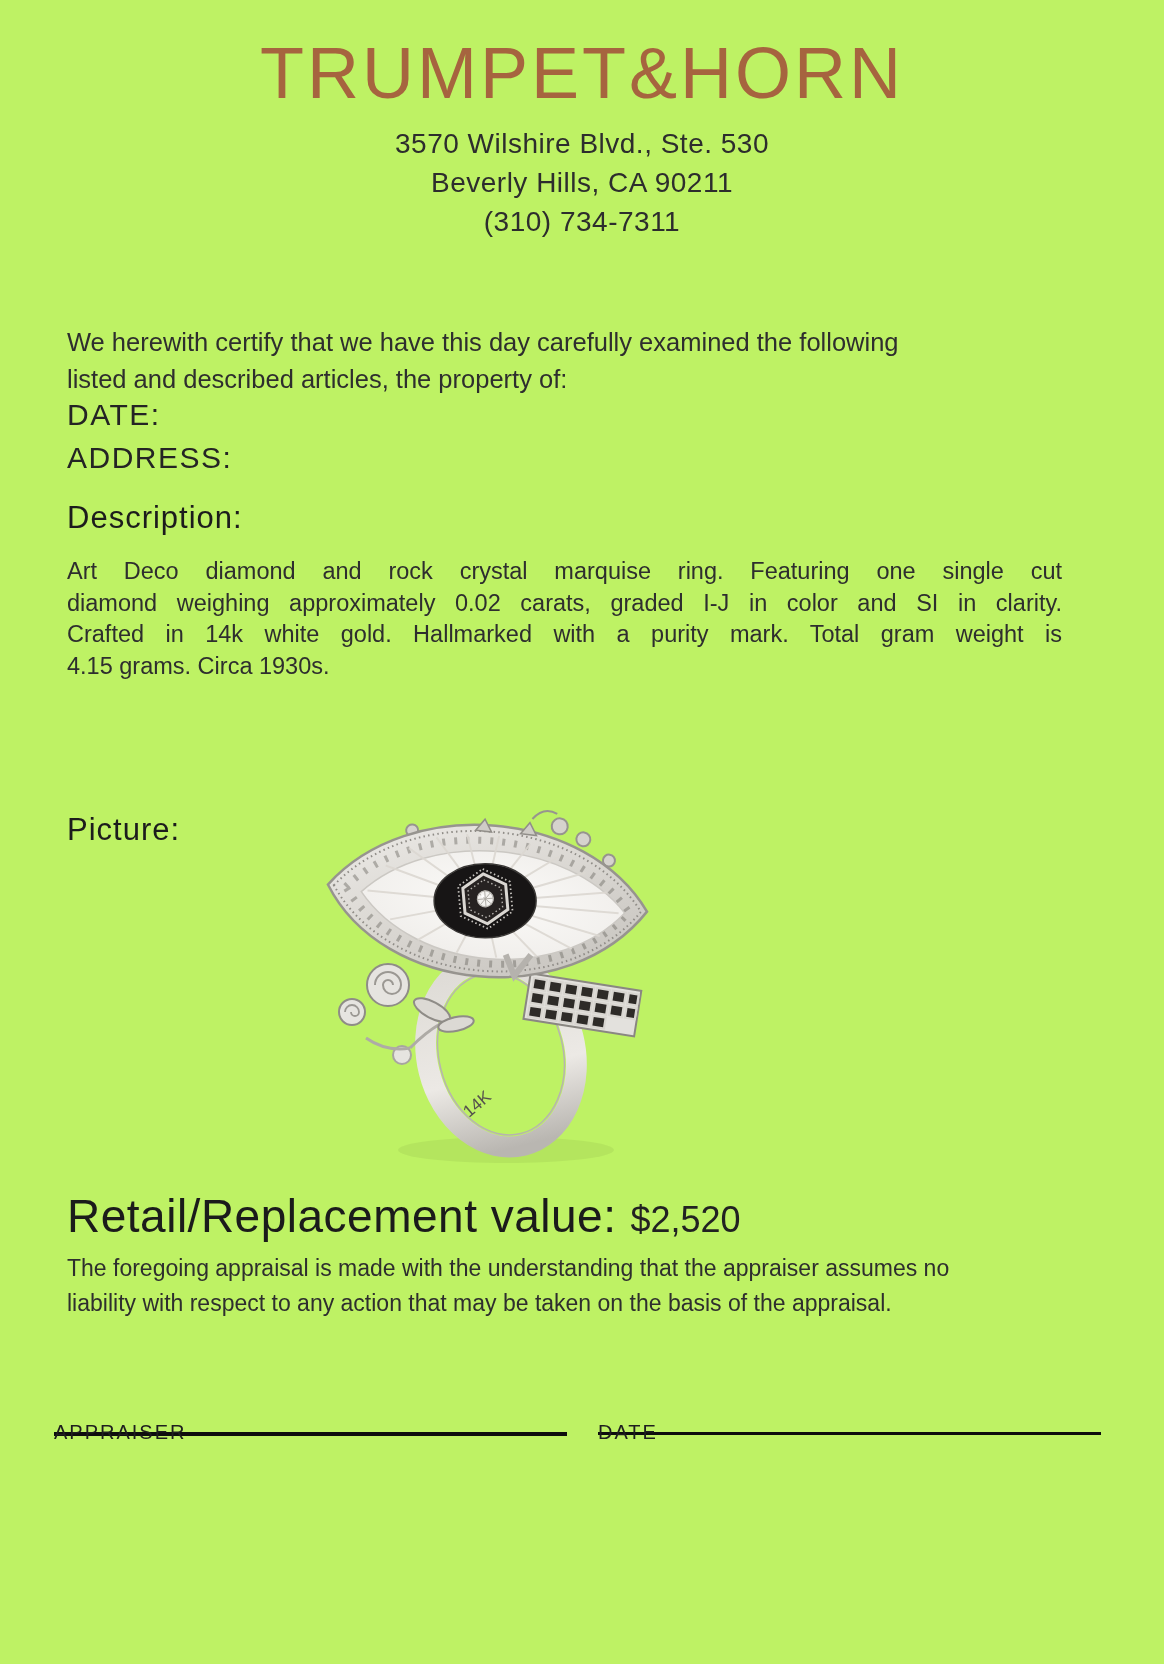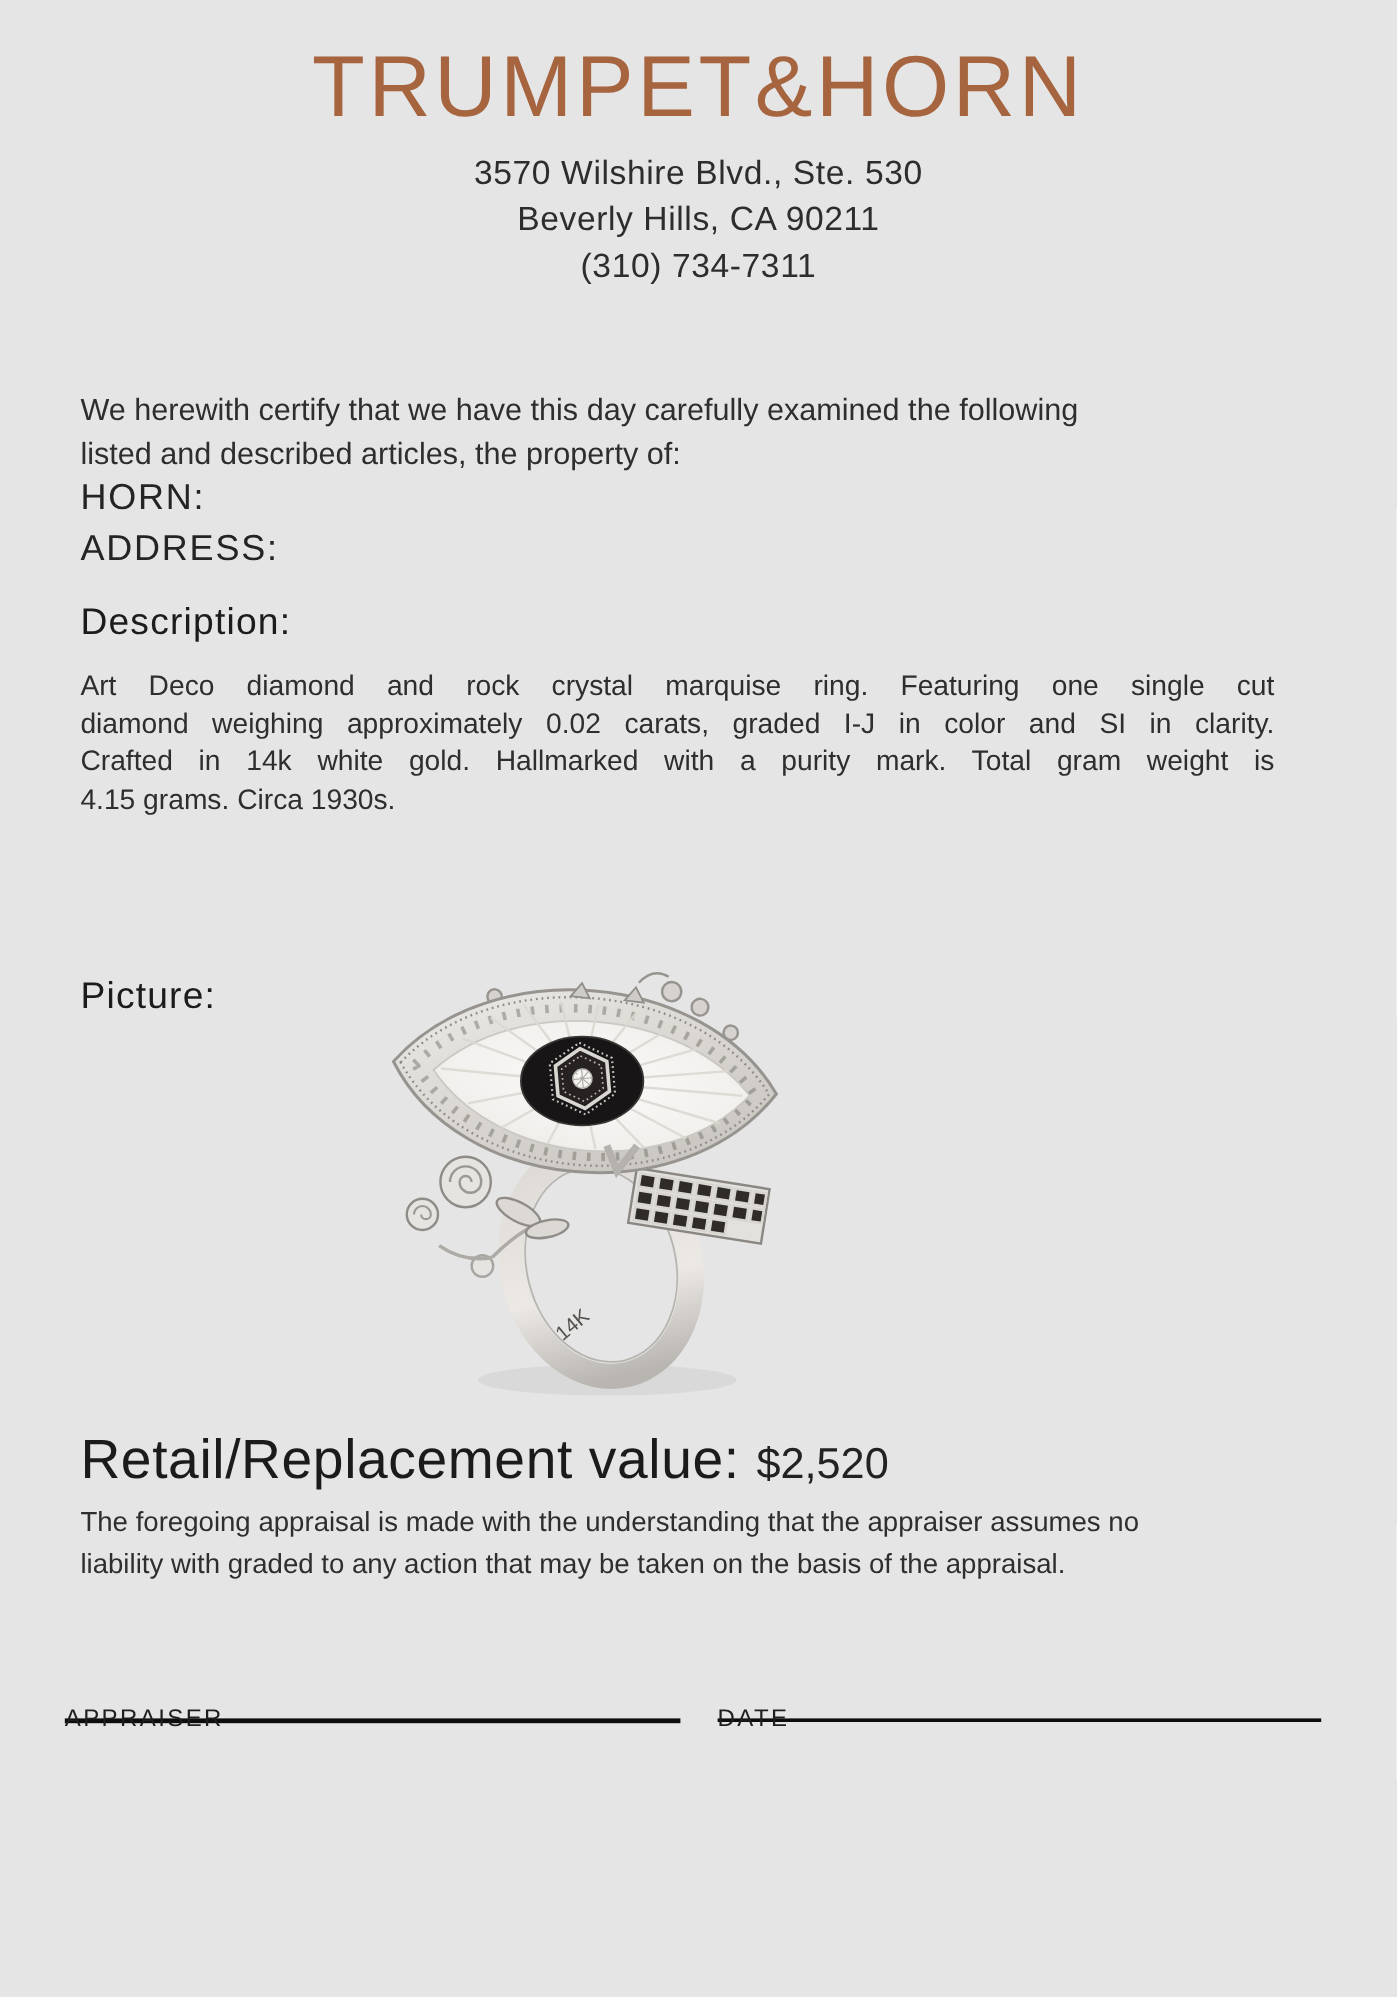--- a/index.html
+++ b/index.html
@@ -3,21 +3,21 @@
 <meta charset="utf-8">
 <style>
   html,body{
     margin:0; padding:0;
     width:1164px; height:1664px;
     background:#ffffff;
     font-family:"Liberation Sans", sans-serif;
     color:#2b2b2b;
     overflow:hidden;
   }
-  .page{ position:relative; width:1164px; height:1664px; background:#e5e5e5; }
+  .page{ position:relative; width:1164px; height:1664px; background:#bef264; }
   .abs{ position:absolute; }
 
   .logo{
     top:34px; left:0; width:1164px;
     text-align:center;
     font-size:72px; line-height:78px;
     letter-spacing:3px;
     color:#A6643F;
     font-weight:400;
   }
@@ -103,21 +103,21 @@
     <div>Beverly Hills, CA 90211</div>
     <div>(310) 734-7311</div>
   </div>
 
   <div class="abs certify">
     <div>We herewith certify that we have this day carefully examined the following</div>
     <div>listed and described articles, the property of:</div>
   </div>
 
   <div class="abs name-block">
-    <div>HORN:</div>
+    <div>DATE:</div>
     <div>ADDRESS:</div>
   </div>
 
   <div class="abs section-heading desc-heading">Description:</div>
 
   <div class="abs desc-body">
     <div class="jline">Art Deco diamond and rock crystal marquise ring. Featuring one single cut</div>
     <div class="jline">diamond weighing approximately 0.02 carats, graded I-J in color and SI in clarity.</div>
     <div class="jline">Crafted in 14k white gold. Hallmarked with a purity mark. Total gram weight is</div>
     <div class="jline last">4.15 grams. Circa 1930s.</div>
@@ -248,21 +248,21 @@
       </g>
     </svg>
   </div>
 
   <div class="abs retail-line">
     <span class="retail-heading">Retail/Replacement value:</span><span class="retail-amount">$2,520</span>
   </div>
 
   <div class="abs disclaimer">
     <div>The foregoing appraisal is made with the understanding that the appraiser assumes no</div>
-    <div>liability with graded to any action that may be taken on the basis of the appraisal.</div>
+    <div>liability with respect to any action that may be taken on the basis of the appraisal.</div>
   </div>
 
   <div class="abs sig-line appraiser"></div>
   <div class="abs sig-line date"></div>
   <div class="abs sig-label appraiser">APPRAISER</div>
   <div class="abs sig-label date">DATE</div>
 
 </div>
 
 </body></html>

